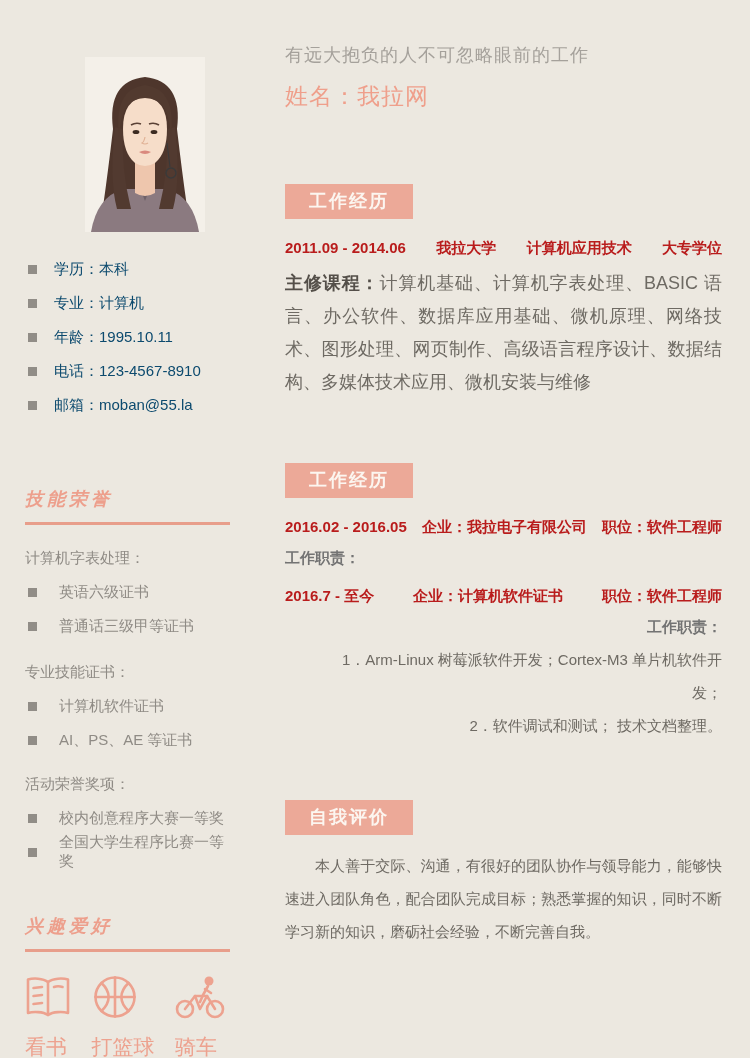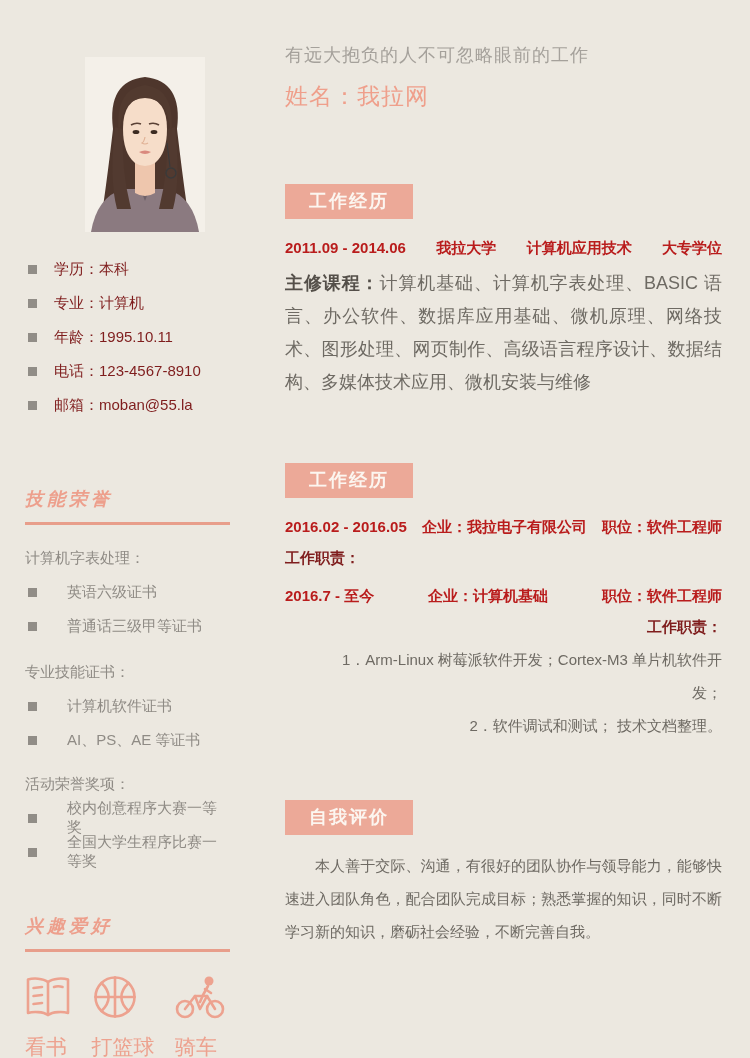--- a/index.html
+++ b/index.html
@@ -27,21 +27,21 @@
   .info-list {
     list-style: none;
     margin-top: 28px;
   }
   .info-list li {
     display: flex;
     align-items: center;
     height: 18px;
     margin-bottom: 16px;
     font-size: 15px;
-    color: #7f1d1d;
+    color: #0c4a6e;
   }
   .sq {
     display: inline-block;
     width: 9px; height: 9px;
     background: #918D87;
     margin: 0 17px 0 3px;
     flex: 0 0 auto;
   }
   .side-title {
     font-size: 18px;
@@ -65,21 +65,20 @@
     margin-bottom: 2px;
   }
   .group ul { list-style: none; }
   .group li {
     display: flex;
     align-items: center;
     height: 18px;
     margin-top: 16px;
     font-size: 15px;
     color: #8F8B85;
-    gap: 8px;
   }
   .group .sq { margin-right: 22px; }
   .hobbies { margin-top: 55px; }
   .hobby-row {
     display: flex;
     justify-content: space-between;
     margin-top: 22px;
     width: 200px;
   }
   .hobby {
@@ -150,21 +149,21 @@
     font-size: 18px;
     color: #6E6A63;
     line-height: 33px;
     text-align: justify;
   }
   .body-text b { color: #544F49; }
   .duty-label {
     margin-top: 13px;
     font-size: 15px;
     font-weight: bold;
-    color: #7f1d1d;
+    color: #737373;
     line-height: 18px;
   }
   .duties { list-style: none; margin-top: 7px; padding-left: 33px; }
   .duties li {
     font-size: 15px;
     color: #6E6A63;
     line-height: 33px;
   }
   .job2 { margin-top: 14px; text-align: right; }
   .eval-text {
@@ -351,21 +350,21 @@
           <span>2016.02 - 2016.05</span>
           <span>企业：我拉电子有限公司</span>
           <span>职位：软件工程师</span>
         </div>
         <div class="duty-label">工作职责：</div>
       </div>
 
       <div class="job job2">
         <div class="meta-row">
           <span>2016.7 - 至今</span>
-          <span>企业：计算机基础</span>
+          <span>企业：计算机软件证书</span>
           <span>职位：软件工程师</span>
         </div>
         <div class="duty-label">工作职责：</div>
         <ul class="duties">
           <li>1．Arm-Linux 树莓派软件开发；Cortex-M3 单片机软件开发；</li>
           <li>2．软件调试和测试； 技术文档整理。</li>
         </ul>
       </div>
     </section>
 

